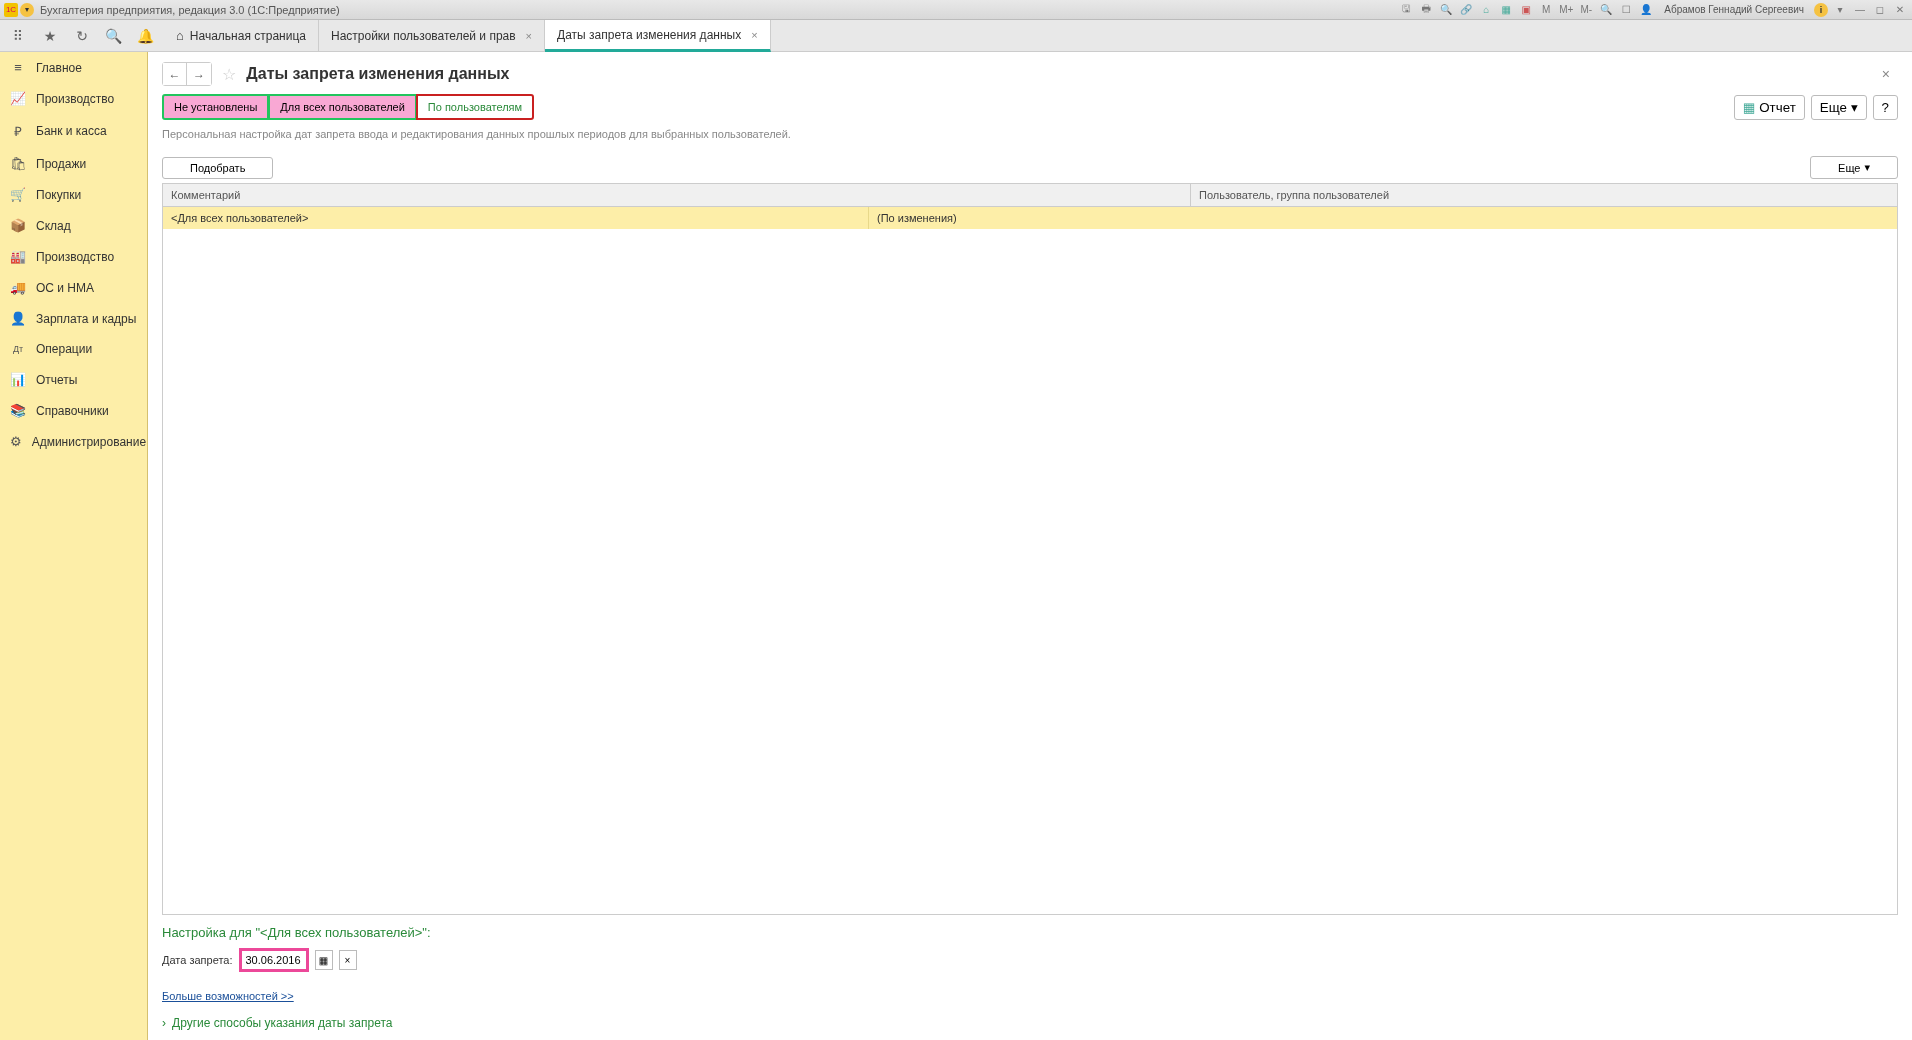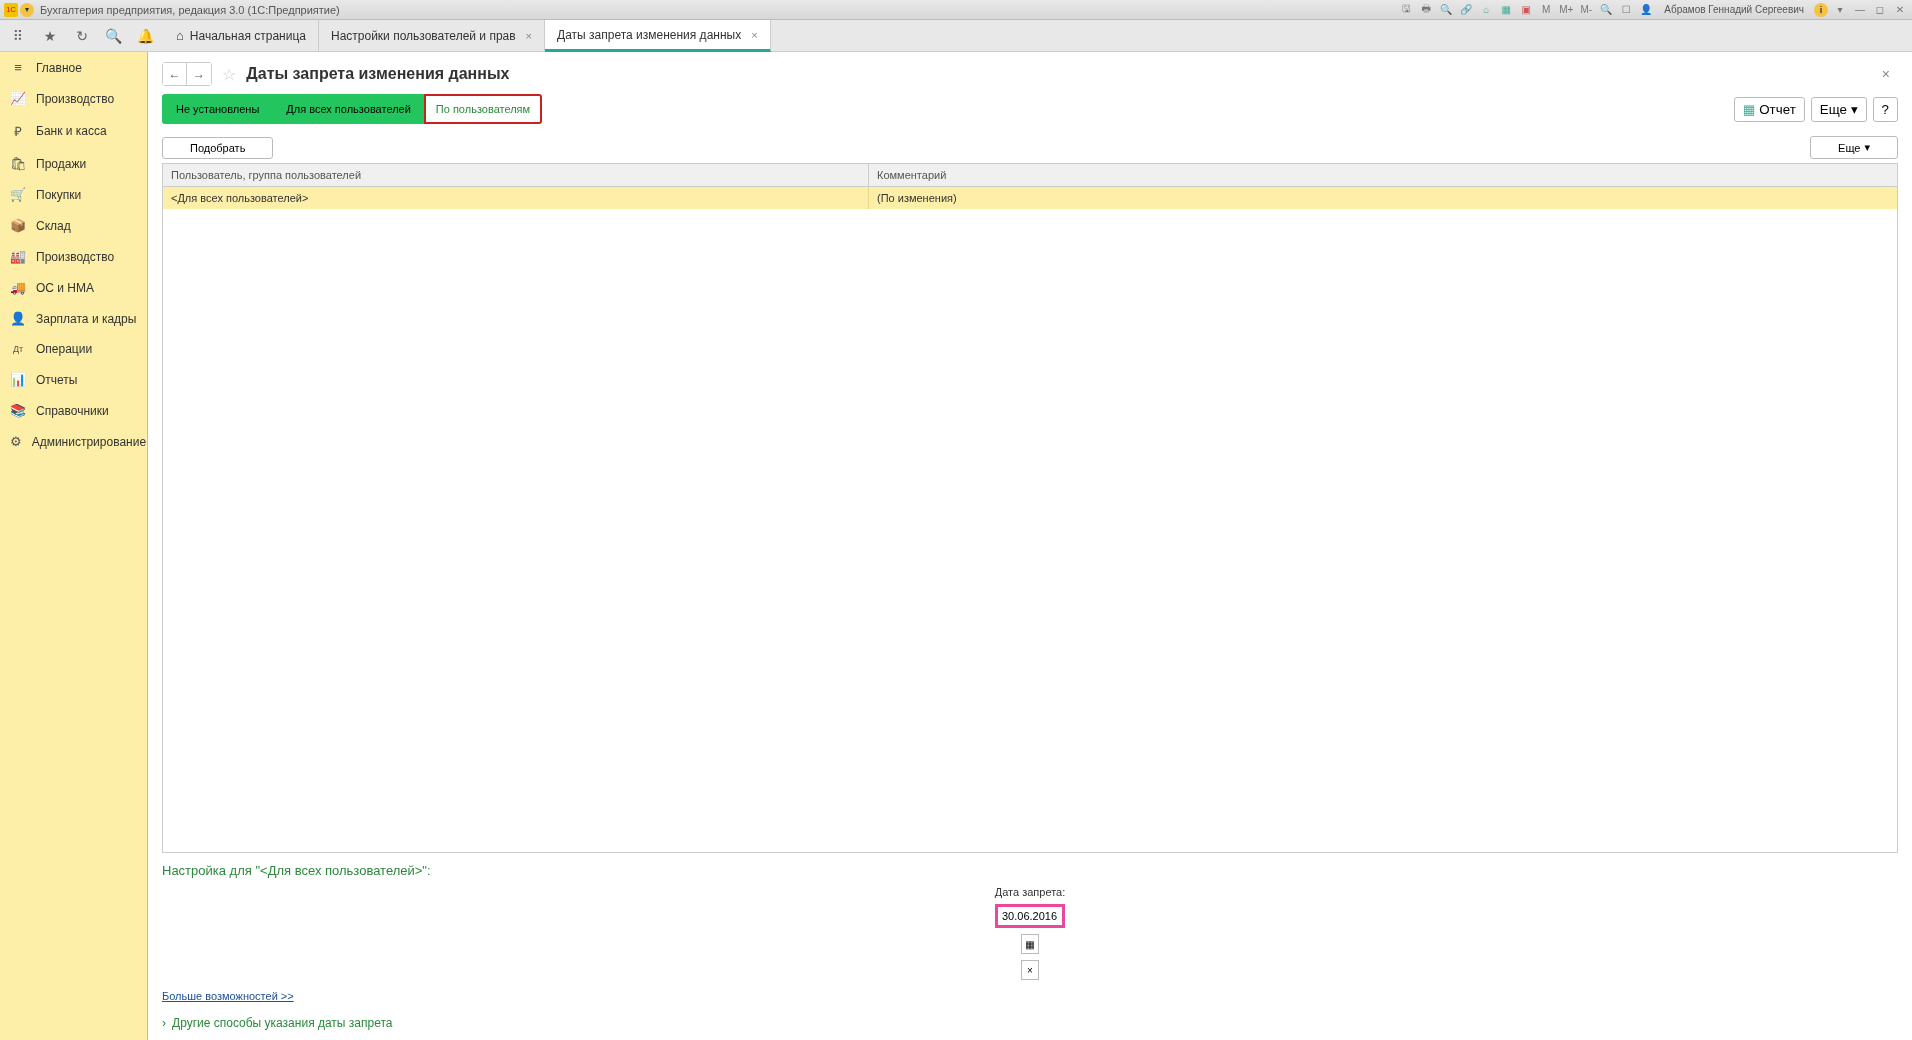--- a/index.html
+++ b/index.html
@@ -32,21 +32,21 @@
 .content-header { display:flex; align-items:center; padding:10px 14px 4px; gap:10px; }
 .nav-btns { display:flex; border:1px solid #ccc; border-radius:3px; }
 .nav-btns button { width:24px; height:22px; border:none; background:#fff; cursor:pointer; font-size:12px; color:#555; }
 .nav-btns button:first-child { border-right:1px solid #ccc; }
 .star { font-size:16px; color:#ccc; cursor:pointer; }
 .page-title { font-size:16px; font-weight:bold; color:#333; }
 .close-page { margin-left:auto; font-size:14px; color:#888; cursor:pointer; padding:4px 8px; }
 
 .mode-row { display:flex; align-items:center; padding:4px 14px 8px; gap:6px; }
 .mode-btns { display:flex; }
-.mode-btn { padding:5px 10px; border:4px solid #22c55e; background:#22c55e; cursor:pointer; font-size:11px; margin-left:-1px; }
+.mode-btn { padding:5px 10px; border:2px solid #22c55e; background:#f9a8d4; cursor:pointer; font-size:11px; margin-left:-1px; }
 .mode-btn:first-child { margin-left:0; border-radius:3px 0 0 3px; }
 .mode-btn:last-child { border-radius:0 3px 3px 0; }
 .mode-btn.active { background:#fff; color:#2a8a3a; border:2px solid #c92020; position:relative; z-index:1; }
 .mode-spacer { flex:1; }
 .report-btn { padding:4px 8px; border:1px solid #bbb; background:#fff; border-radius:3px; cursor:pointer; display:flex; align-items:center; gap:4px; }
 .more-btn { padding:4px 8px; border:1px solid #bbb; background:#fff; border-radius:3px; cursor:pointer; display:flex; align-items:center; gap:4px; }
 .help-btn { padding:4px 8px; border:1px solid #bbb; background:#fff; border-radius:3px; cursor:pointer; }
 
 .desc { padding:0 14px 12px; color:#888; font-size:11px; }
 
@@ -59,21 +59,21 @@
 .grid-head .col { padding:5px 8px; font-size:11px; color:#555; border-right:1px solid #ccc; }
 .grid-head .col:last-child { border-right:none; }
 .col1 { flex:0 0 706px; }
 .col2 { flex:1; }
 .grid-row { display:flex; background:#fdeea8; }
 .grid-row .cell { padding:5px 8px; font-size:11px; border-right:1px solid #e8d88a; }
 .grid-row .cell:last-child { border-right:none; }
 
 .settings-block { padding:10px 14px; }
 .settings-title { color:#2a8a3a; font-size:13px; margin-bottom:8px; }
-.date-row { display:flex; align-items:center; gap:6px; font-size:11px; margin-bottom:10px;flex-direction:column; }
+.date-row { display:flex; align-items:center; gap:6px; font-size:11px; margin-bottom:18px; }
 .date-row input { border:3px solid #ec4899; padding:3px 4px; width:70px; font-size:11px; }
 .date-row .cal-btn, .date-row .x-btn { border:1px solid #bbb; background:#fff; width:18px; height:20px; cursor:pointer; font-size:10px; }
 .link { color:#1a4f99; text-decoration:underline; cursor:pointer; font-size:11px; }
 .expand-row { display:flex; align-items:center; gap:6px; margin-top:14px; color:#2a8a3a; font-size:12px; cursor:pointer; }
 </style>
 </head>
 <body>
 
 <div class="titlebar">
   <div class="logo">1C</div>
@@ -204,34 +204,35 @@
           <span style="color:#4a9">▦</span>
           <span>Отчет</span>
         </button>
       <button class="more-btn">
           <span>Еще</span>
           <span>▾</span>
         </button>
       <button class="help-btn">?</button>
     </div>
 
+    <div class="desc">Персональная настройка дат запрета ввода и редактирования данных прошлых периодов для выбранных пользователей.</div>
 
     <div class="grid-toolbar">
       <button>Подобрать</button>
       <div class="spacer"></div>
       <button class="more-btn">
           <span>Еще</span>
           <span>▾</span>
         </button>
     </div>
 
     <div class="grid">
       <div class="grid-head">
+        <div class="col col2">Комментарий</div>
         <div class="col col1">Пользователь, группа пользователей</div>
-        <div class="col col2">Комментарий</div>
       </div>
       <div class="grid-row">
         <div class="cell col1">&lt;Для всех пользователей&gt;</div>
         <div class="cell col2">(По изменения)</div>
       </div>
     </div>
 
     <div class="settings-block">
       <div class="settings-title">Настройка для "&lt;Для всех пользователей&gt;":</div>
       <div class="date-row">

